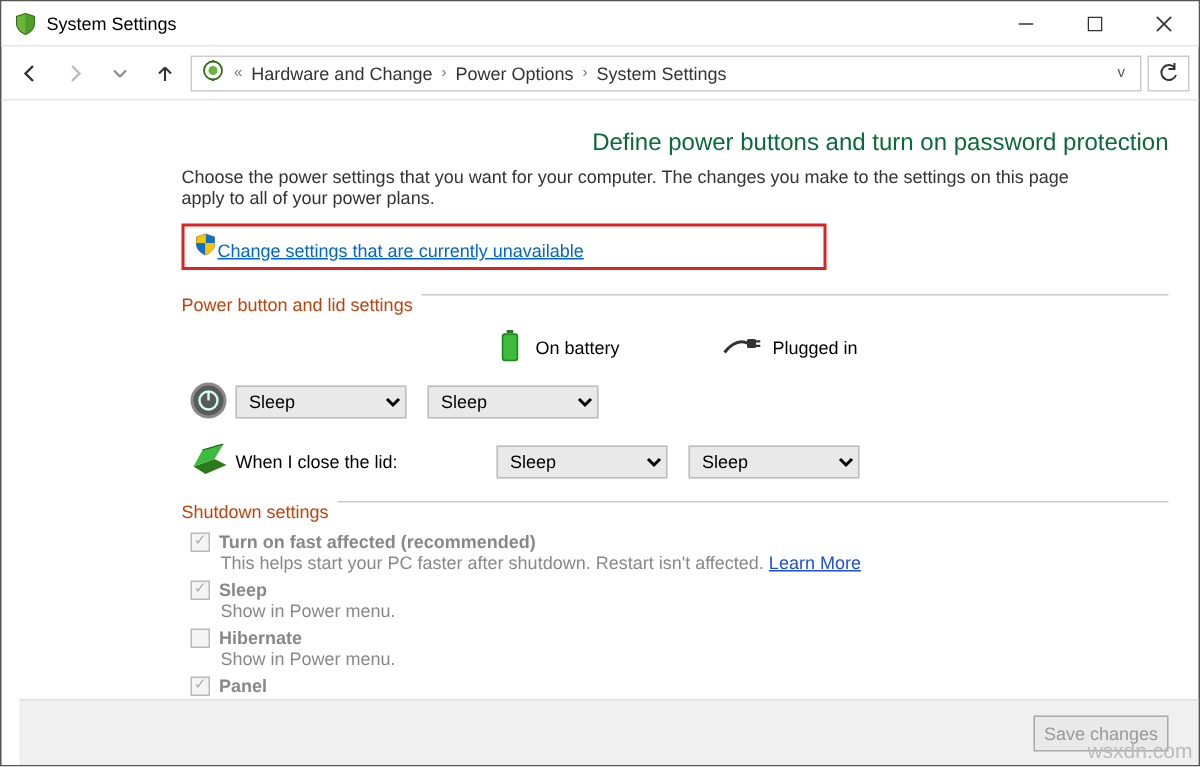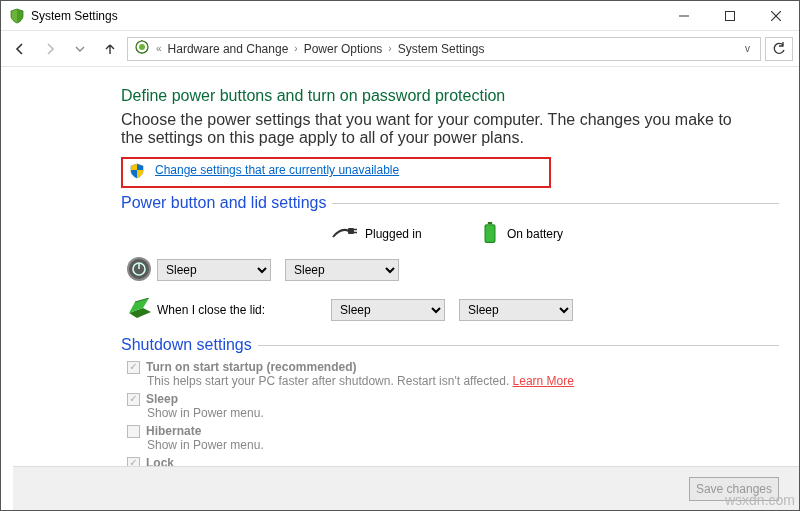--- a/index.html
+++ b/index.html
@@ -90,42 +90,44 @@
     flex: 1 1 auto;
     overflow: hidden;
     padding: 20px 20px 0 120px;
     position: relative;
   }
   h1.page-title {
     margin: 0 0 6px 0;
     font-size: 16px;
     font-weight: 400;
     color: #0a6a3a; 
+    text-align: right;
   }
   .intro {
-    font-size: 16px;
+    font-size: 12px;
     color: #333;
     margin-bottom: 10px;
     max-width: 620px;
   }
   .change-settings-box {
     border: 2px solid #d22;
     padding: 4px 6px;
     display: inline-flex;
-    align-items: flex-start;
-    gap: 10px;
+    align-items: flex-end;
+    gap: 0;
+    margin-bottom: 10px;
     min-width: 430px;
   }
   .change-settings-box a {
     color: #0066cc; text-decoration: underline; font-size: 12px;
   }
   .section-title {
-    font-size: 16px; color: #1d4ed8;
+    font-size: 12px; color: #c2410c;
     margin: 6px 0 0 0;
-    display: flex; align-items: center; gap: 6px;
+    display: flex; gap: 6px;
   }
   .section-title .line {
     flex: 1; height: 1px; background: #ccc;
   }
   .power-grid {
     margin-top: 6px;
     width: 540px;
   }
   .power-header {
     display: flex; align-items: center;
@@ -175,21 +177,21 @@
     border: 1px solid #bbb;
     background: #f4f4f4;
     display: inline-flex; align-items: center; justify-content: center;
     font-size: 10px; color: #aaa; line-height: 1;
   }
   .shutdown-item .lbl-bold { font-weight: 600; }
   .shutdown-item .desc {
     margin-left: 20px;
     color: #888;
   }
-  .shutdown-item .desc a { color: #ef4444; text-decoration: underline; text-align: center; }
+  .shutdown-item .desc a { color: #1d4ed8; text-decoration: underline; text-align: center; }
   
   .footer {
     position: absolute;
     left: 12px; right: 0; bottom: 0;
     height: 44px;
     background: #f0f0f0;
     border-top: 1px solid #ddd;
     display: flex; align-items: center; justify-content: flex-end;
     padding-right: 20px; 
   }
@@ -309,41 +311,41 @@
       <a href="#">Change settings that are currently unavailable</a>
     </div>
 
     <div class="section-title">
       <span>Power button and lid settings</span>
         <span class="line"></span>
     </div>
 
     <div class="power-grid">
       <div class="power-header">
+        <div class="col">
+          <span>
+            <svg width="18" height="22" viewBox="0 0 14 20">
+              <rect x="5" y="0" width="4" height="2" fill="#2a7a1a"></rect>
+              <rect x="2" y="2" width="10" height="17" rx="2" fill="#1f8a1f"></rect>
+              <rect x="3" y="3" width="8" height="15" rx="1.5" fill="#3cbb3c"></rect>
+            </svg>
+          </span>
+          <span>On battery</span>
+        </div>
         <div class="col">
           <span>
             <svg width="26" height="16" viewBox="0 0 26 16">
               <path d="M2 12 Q10 2 18 6" fill="none" stroke="#333" stroke-width="2"></path>
               <rect x="17" y="3" width="6" height="6" rx="1" fill="#333"></rect>
               <line x1="23" y1="4.5" x2="26" y2="4.5" stroke="#333" stroke-width="1.5"></line>
               <line x1="23" y1="7.5" x2="26" y2="7.5" stroke="#333" stroke-width="1.5"></line>
             </svg>
           </span>
           <span>Plugged in</span>
         </div>
-        <div class="col">
-          <span>
-            <svg width="18" height="22" viewBox="0 0 14 20">
-              <rect x="5" y="0" width="4" height="2" fill="#2a7a1a"></rect>
-              <rect x="2" y="2" width="10" height="17" rx="2" fill="#1f8a1f"></rect>
-              <rect x="3" y="3" width="8" height="15" rx="1.5" fill="#3cbb3c"></rect>
-            </svg>
-          </span>
-          <span>On battery</span>
-        </div>
       </div>
 
       <div class="power-row">
         <div class="icon-cell">
           <span>
             <svg width="26" height="26" viewBox="0 0 26 26">
               <circle cx="13" cy="13" r="12" fill="#8a8a8a"></circle>
               <circle cx="13" cy="13" r="10" fill="#5a5a5a"></circle>
               <circle cx="13" cy="13" r="6" fill="none" stroke="#cfe" stroke-width="1.6"></circle>
               <line x1="13" y1="7" x2="13" y2="13" stroke="#cfe" stroke-width="1.6"></line>
@@ -389,21 +391,21 @@
     <div class="section-title">
       <span>Shutdown settings</span>
         <span class="line"></span>
     </div>
 
     <div class="shutdown-list">
 
       <div class="shutdown-item">
         <div class="row1">
           <span class="cb">✓</span>
-          <span class="lbl-bold">Turn on start startup (recommended)</span>
+          <span class="lbl-bold">Turn on fast affected (recommended)</span>
         </div>
         <div class="desc">
           <span>This helps start your PC faster after shutdown. Restart isn't affected.</span>
           <a href="#">Learn More</a>
         </div>
       </div>
 
       <div class="shutdown-item">
         <div class="row1">
           <span class="cb">✓</span>
@@ -416,21 +418,21 @@
         <div class="row1">
           <span class="cb"></span>
           <span class="lbl-bold">Hibernate</span>
         </div>
         <div class="desc">Show in Power menu.</div>
       </div>
 
       <div class="shutdown-item">
         <div class="row1">
           <span class="cb">✓</span>
-          <span class="lbl-bold">Lock</span>
+          <span class="lbl-bold">Panel</span>
         </div>
       </div>
 
     </div>
 
     
     <div class="footer">
       <button class="disabled" disabled="">Save changes</button>
     </div>
   </div>

